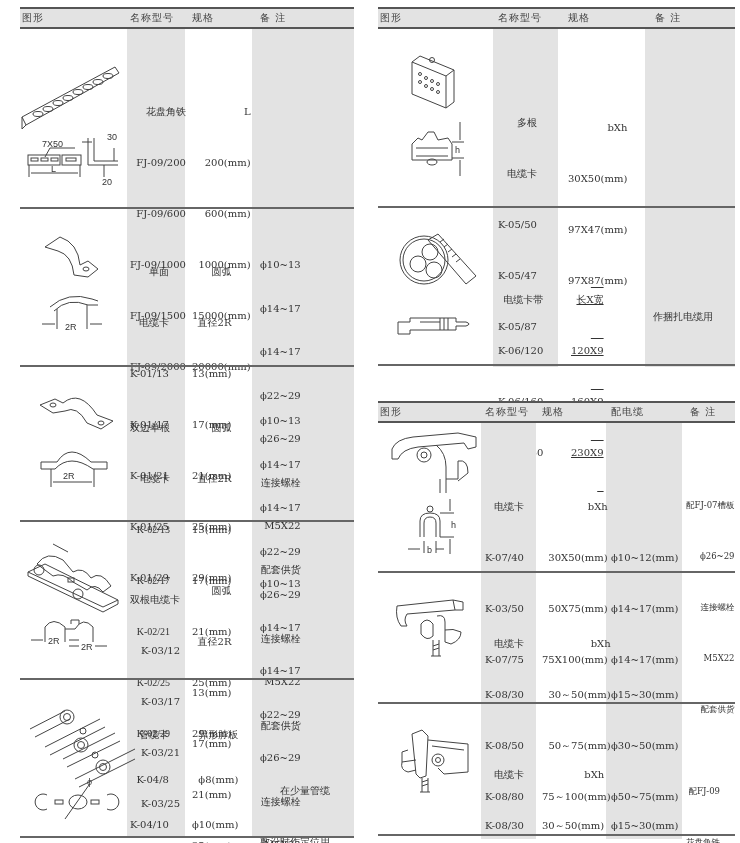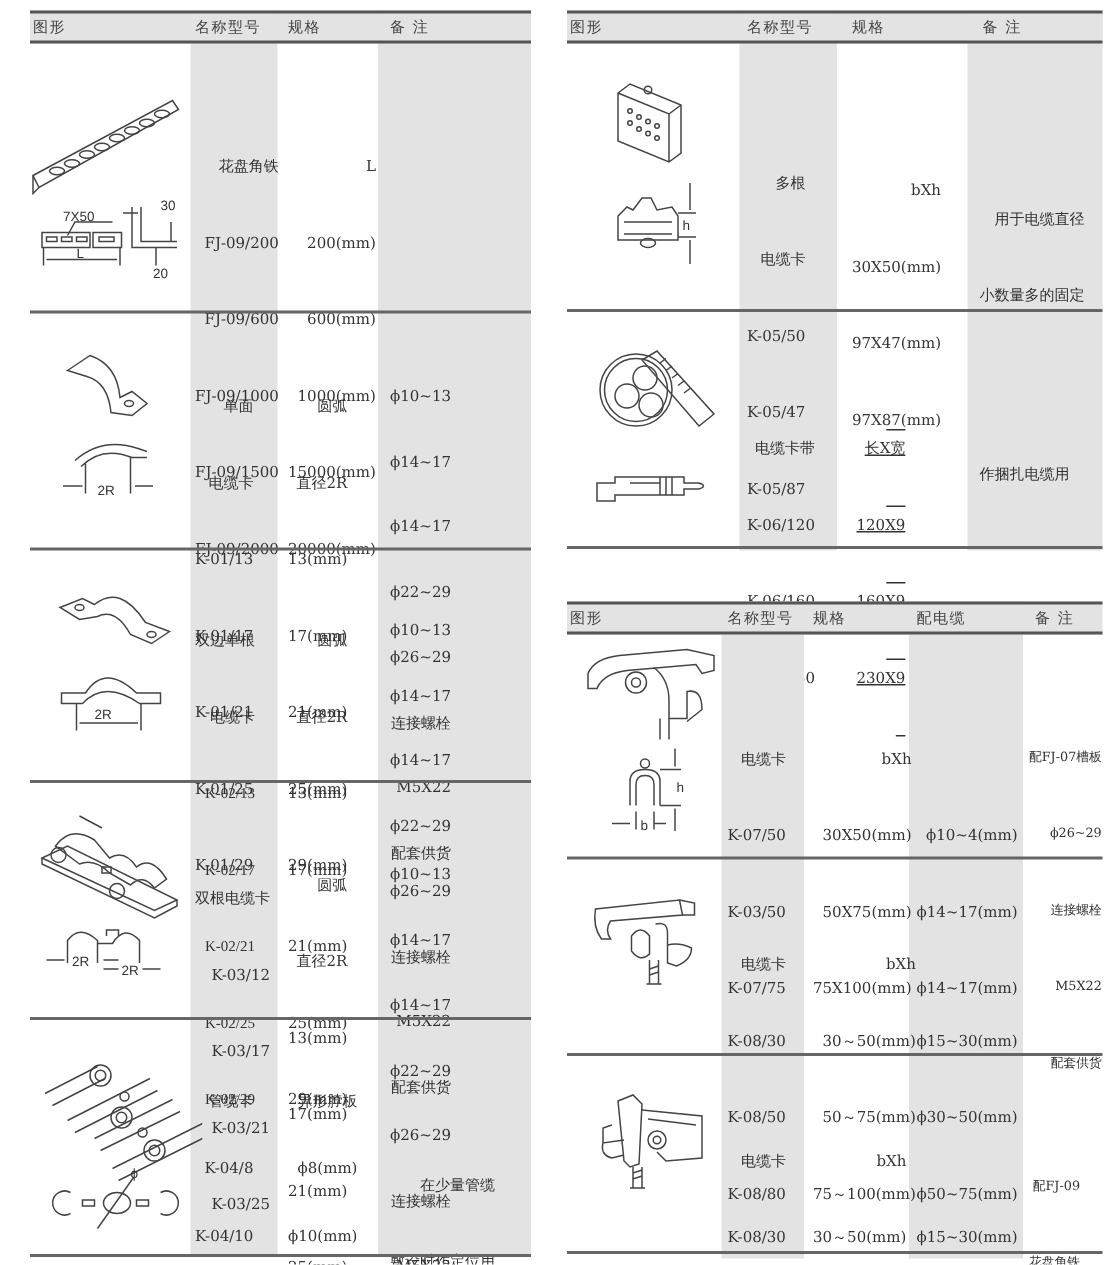--- a/index.html
+++ b/index.html
@@ -286,24 +286,20 @@
     <div>K-05/50</div>
     <div>K-05/47</div>
     <div>K-05/87</div>
   </div>
   <div class="cell" style="left:190px;top:78px;">
     <div>bXh</div>
     <div>30X50(mm)</div>
     <div>97X47(mm)</div>
     <div>97X87(mm)</div>
   </div>
-  <div class="cell" style="left:275px;top:97px;">
-    <div>用于电缆直径</div>
-    <div>小数量多的固定</div>
-  </div>
   <div class="rowline" style="top:199px;"></div>
 
   <div class="fig" style="left:18px;top:225px;">
     <svg width="100" height="110" viewBox="0 0 100 110">
       <circle cx="28" cy="28" r="24"></circle>
         <circle cx="28" cy="28" r="21"></circle>
       <circle cx="22" cy="32" r="8"></circle>
         <circle cx="34" cy="20" r="8"></circle>
         <circle cx="38" cy="38" r="8"></circle>
       <path d="M32 8 L42 2 L80 44 L70 52 Z"></path>
@@ -350,33 +346,33 @@
       <path d="M32 108 L32 92 Q32 84 42 84 Q52 84 52 92 L52 108 M36 108 L36 94 Q36 88 42 88 Q48 88 48 94 L48 108"></path>
       <circle cx="42" cy="80" r="3"></circle>
       <path d="M52 84 L66 84 M52 108 L66 108 M62 70 L62 82 M62 110 L62 125"></path>
       <path d="M20 120 L32 120 M48 120 L56 120 M36 112 L36 124 M48 112 L48 124"></path>
       <text x="63" y="99">h</text>
       <text x="39" y="124">b</text>
     </svg>
   </div>
   <div class="cell" style="left:107px;top:63px;">
     <div>电缆卡</div>
-    <div>K-07/50</div>
+    <div>K-07/40</div>
     <div>K-03/50</div>
     <div>K-07/75</div>
   </div>
   <div class="cell" style="left:164px;top:63px;">
     <div>bXh</div>
     <div>30X50(mm)</div>
     <div>50X75(mm)</div>
     <div>75X100(mm)</div>
   </div>
   <div class="cell" style="left:233px;top:63px;">
     <div></div>
-    <div>ϕ10~4(mm)</div>
+    <div>ϕ10~12(mm)</div>
     <div>ϕ14~17(mm)</div>
     <div>ϕ14~17(mm)</div>
   </div>
   <div class="cell" style="left:308px;top:62px;font-size:8.5px;">
     <div>配FJ-07槽板</div>
     <div>ϕ26~29</div>
     <div>连接螺栓</div>
     <div>M5X22</div>
     <div>配套供货</div>
   </div>

